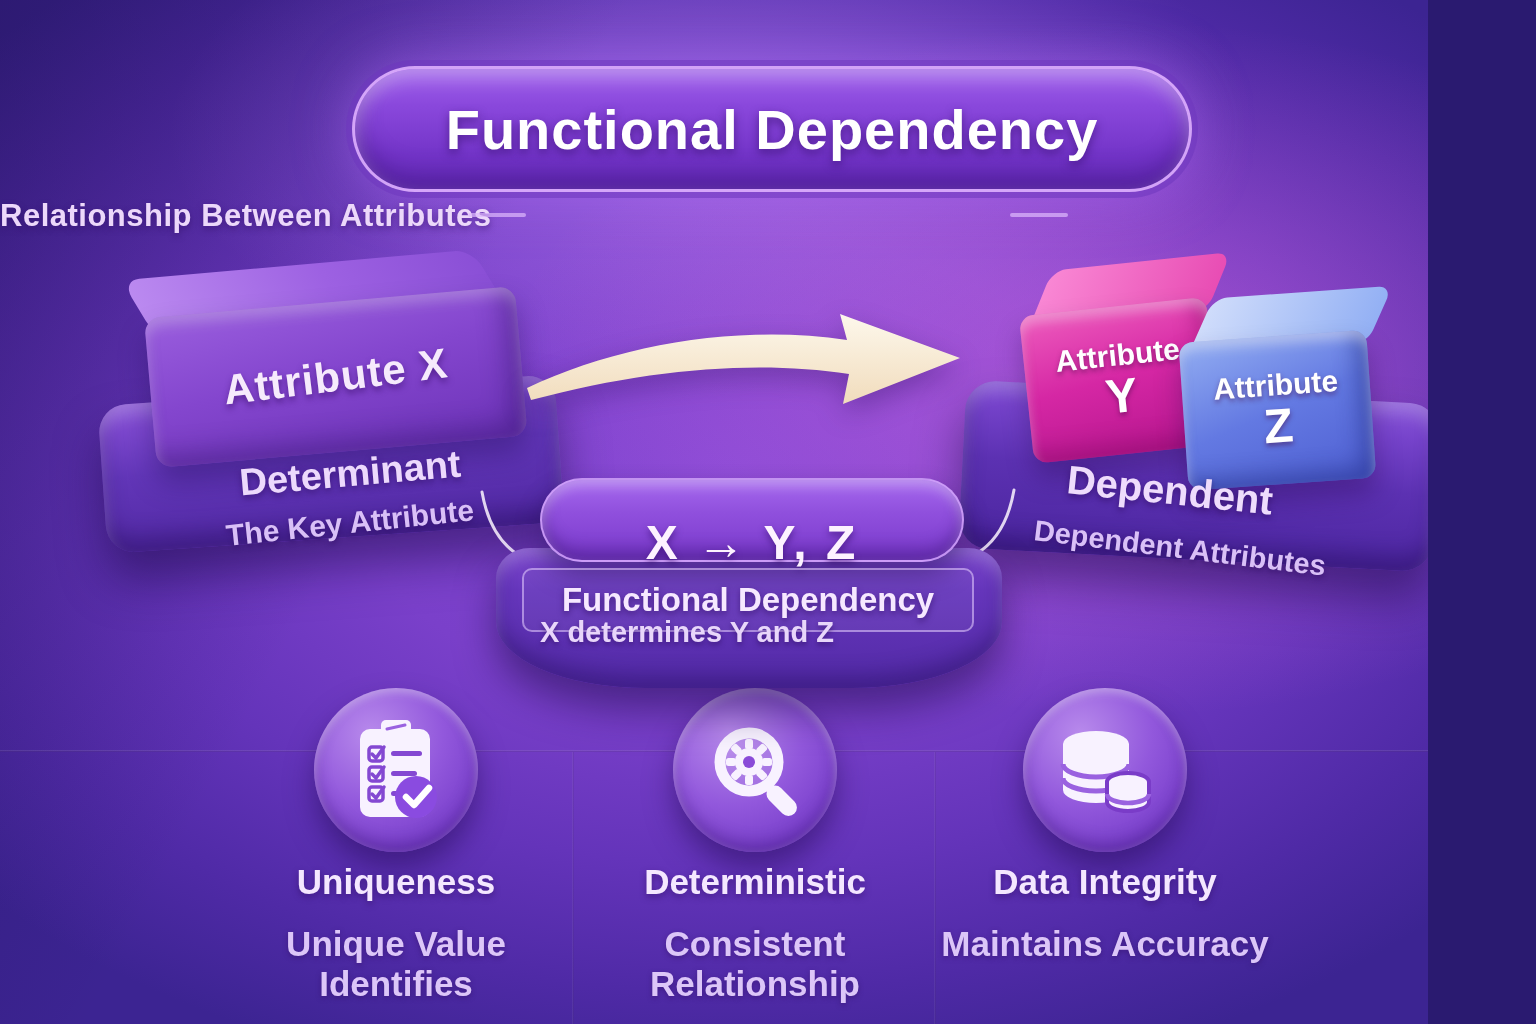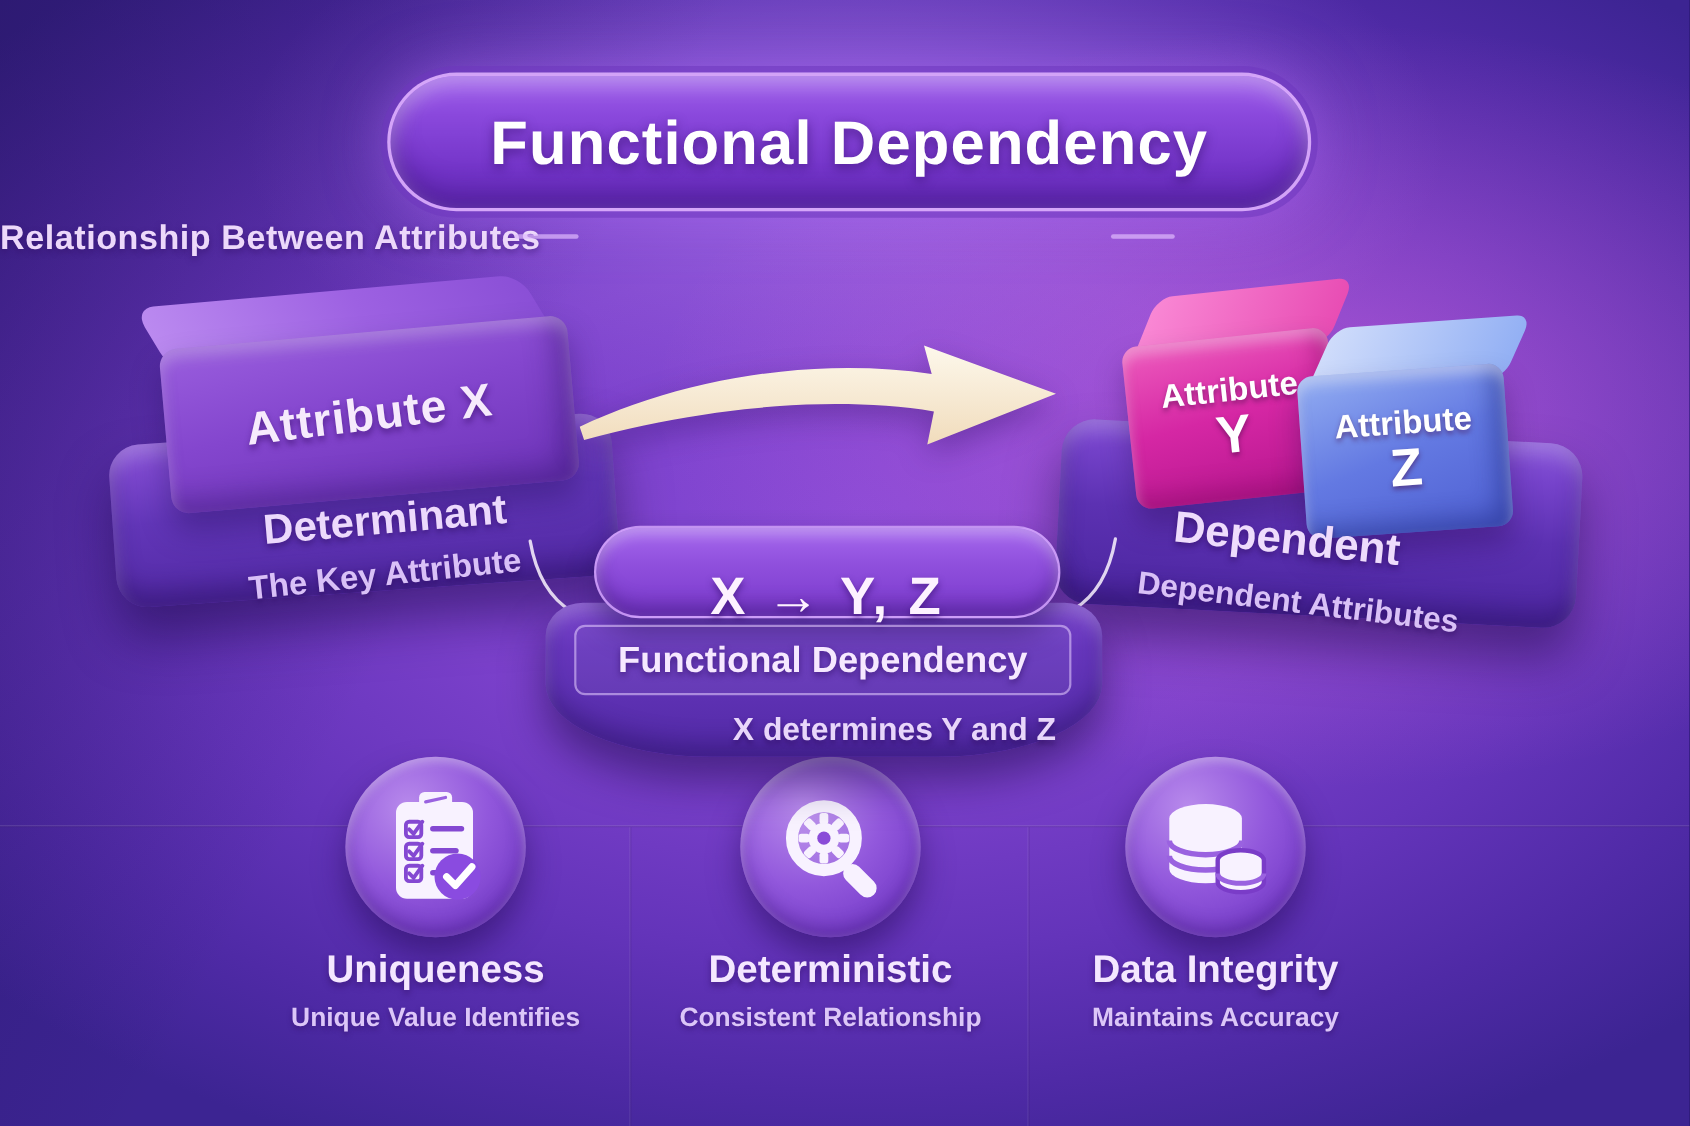--- a/index.html
+++ b/index.html
@@ -1,18 +1,18 @@
 <!DOCTYPE html>
 <html><head>
 <meta charset="utf-8">
 <style>
   html,body{margin:0;padding:0;background:#2a1a70;}
   *{box-sizing:border-box;}
   #stage{
-    position:relative;width:1536px;height:1024px;overflow:hidden;
+    position:relative;width:1428px;height:1024px;overflow:hidden;
     font-family:"Liberation Sans","DejaVu Sans",sans-serif;font-weight:700;
     background:
       linear-gradient(118deg, rgba(22,10,64,0.38) 0%, rgba(22,10,64,0) 32%),
       radial-gradient(1000px 560px at 79% 36%, rgba(246,120,235,0.38), rgba(246,120,235,0) 62%),
       radial-gradient(840px 400px at 50% 13%, rgba(198,148,255,0.45), rgba(198,148,255,0) 65%),
       radial-gradient(70% 62% at 51% 46%, #8448d4 0%, #7a40ca 38%, #6434ba 62%, #4f2aa6 82%, #3c2492 100%);
   }
   .abs{position:absolute;}
 
   
@@ -107,39 +107,39 @@
     border-radius:34px 34px 150px 150px / 30px 30px 66px 66px;
     box-shadow:0 22px 38px rgba(25,8,70,0.5), inset 0 10px 14px rgba(255,255,255,0.2),
       inset 0 -12px 20px rgba(30,8,80,0.35);
   }
   .podium-box{
     left:522px;top:568px;width:452px;height:64px;border:2px solid rgba(230,205,255,0.55);
     border-radius:10px;background:rgba(255,255,255,0.05);z-index:6;
     display:flex;align-items:center;justify-content:center;
   }
   .podium-title{font-size:33px;color:#f6e8ff;text-shadow:0 3px 6px rgba(45,12,95,0.6);}
-  .podium-cap{left:540px;top:648px;width:420px;text-align:right;font-size:29px;color:#e8d6fa;
+  .podium-cap{left:540px;top:616px;width:420px;text-align:left;font-size:29px;color:#e8d6fa;
     z-index:6;text-shadow:0 3px 5px rgba(45,12,95,0.55);}
   .connector-svg{left:0;top:0;pointer-events:none;z-index:4;}
 
   
   .ridge-h{left:0;top:750px;width:1536px;height:2px;
     background:linear-gradient(180deg,rgba(255,255,255,0.14),rgba(40,10,80,0.22));}
   .ridge-v{top:752px;height:272px;width:2px;
     background:linear-gradient(90deg,rgba(255,255,255,0.09),rgba(40,10,80,0.18));}
   .rv1{left:572px;} .rv2{left:934px;}
   .feature{top:688px;width:360px;text-align:center;}
   .f1{left:216px;} .f2{left:575px;} .f3{left:925px;}
   .fcircle{width:164px;height:164px;border-radius:50%;margin:0 auto;
     background:radial-gradient(circle at 35% 28%,#b88aec 0%,#9258dc 45%,#7a40cc 75%,#6c35c0 100%);
     box-shadow:0 16px 28px rgba(35,10,85,0.5), inset 0 4px 10px rgba(255,255,255,0.4),
       inset 0 -8px 16px rgba(40,10,95,0.35);
     display:flex;align-items:center;justify-content:center;}
   .ftitle{margin-top:10px;font-size:35px;color:#f4e7ff;text-shadow:0 3px 6px rgba(50,15,100,0.55);}
-  .fsub{margin-top:10px;font-size:24px;color:#dcc6f8;text-shadow:0 2px 5px rgba(50,15,100,0.5);}
+  .fsub{margin-top:22px;font-size:35px;color:#dcc6f8;text-shadow:0 2px 5px rgba(50,15,100,0.5);}
 </style>
 </head>
 <body>
 
 <div id="stage">
 
   <div class="abs banner">
     <div class="banner-title">Functional Dependency</div>
   </div>
   <div class="abs subtitle">Relationship Between Attributes</div>

